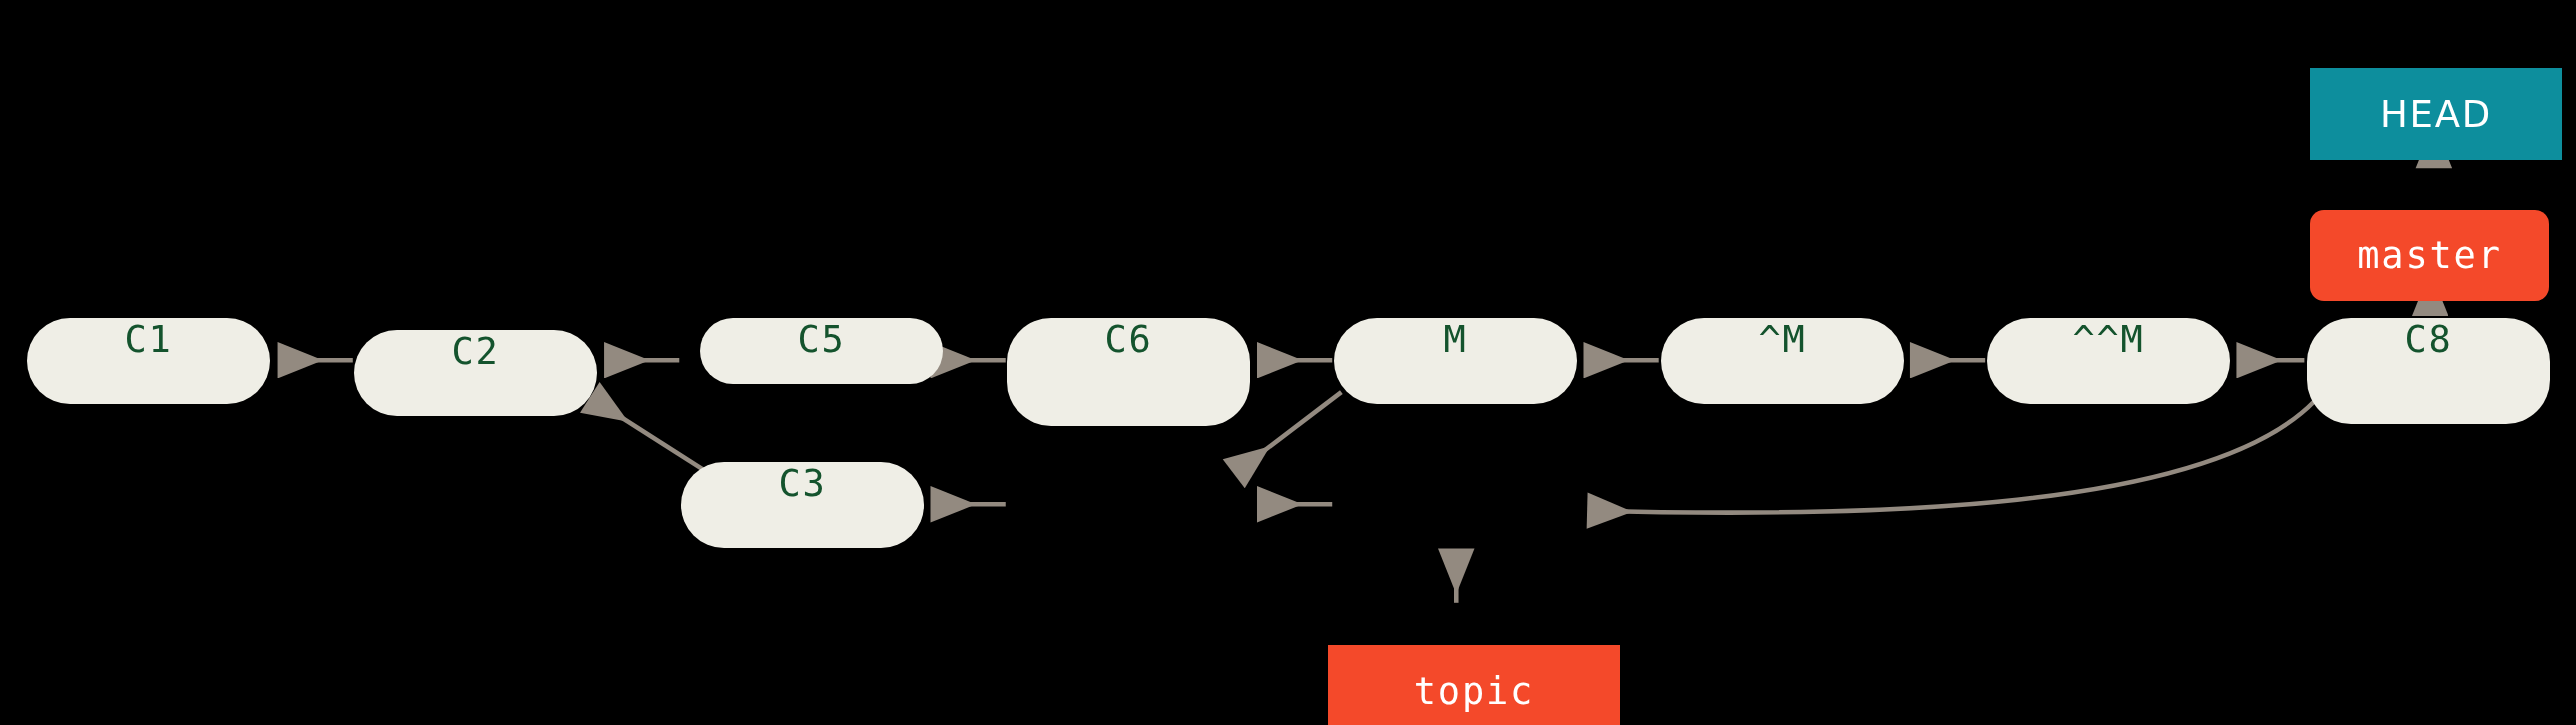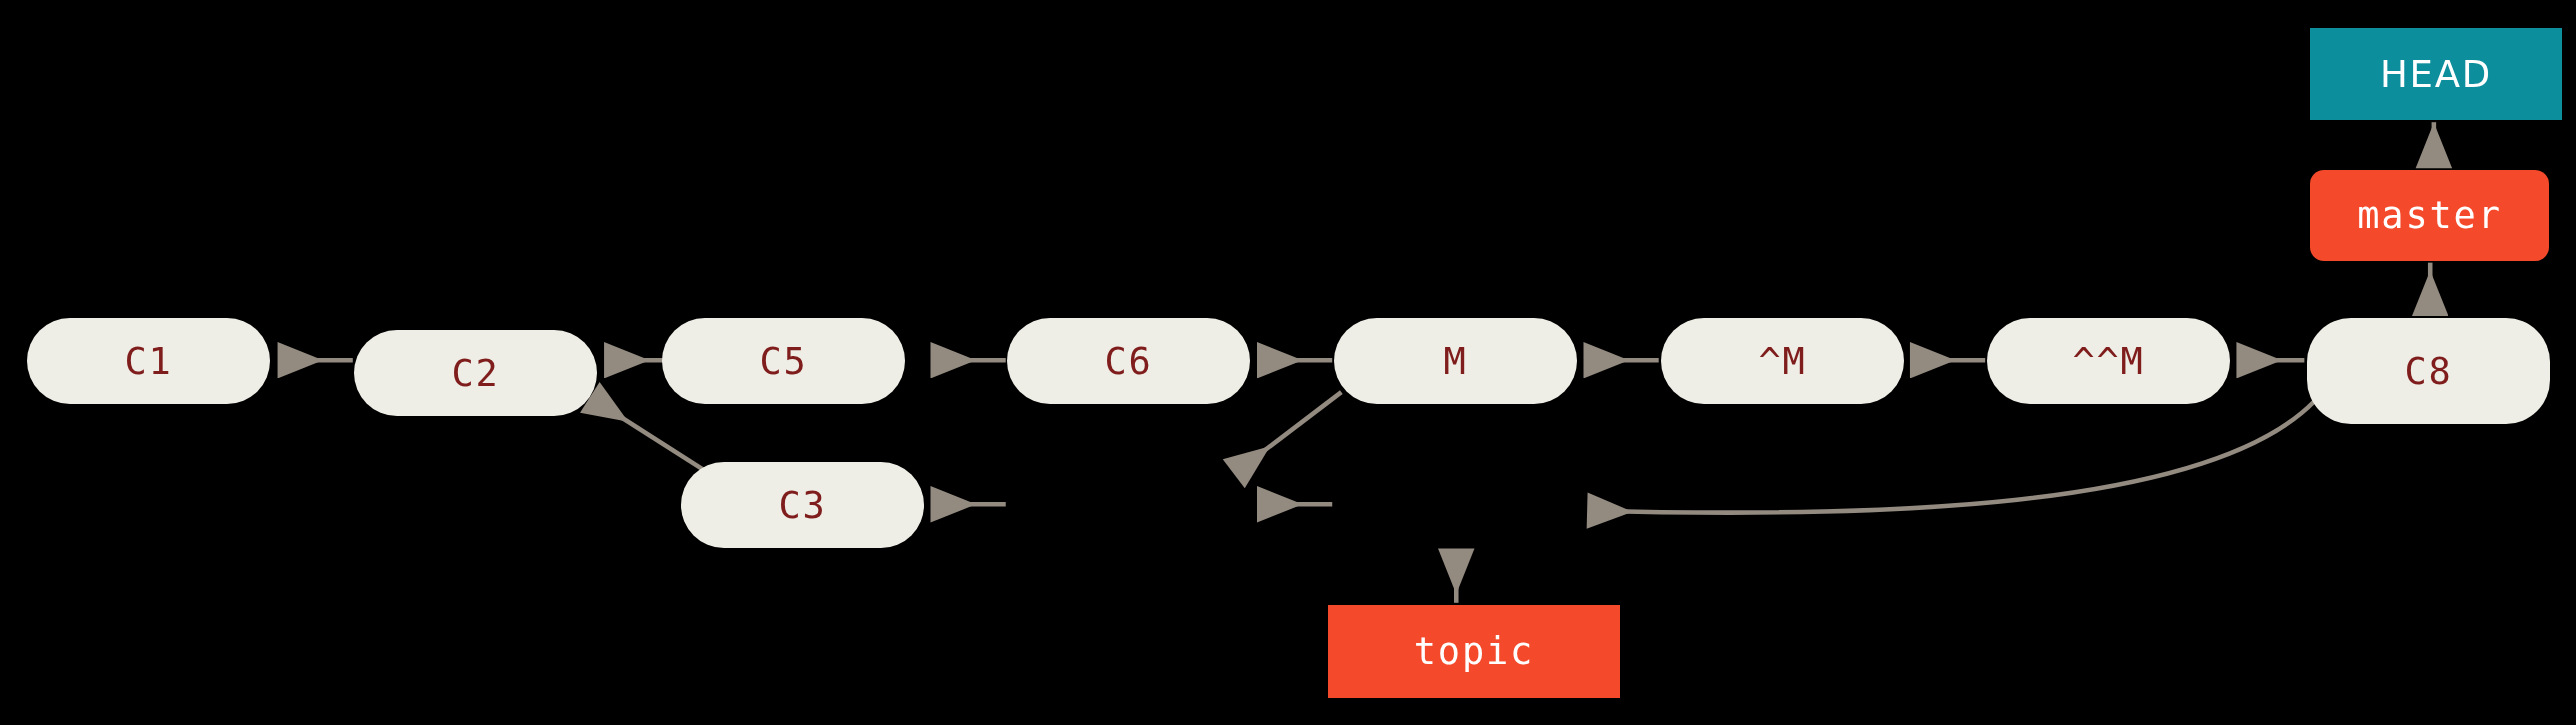--- a/index.html
+++ b/index.html
@@ -21,38 +21,39 @@
     top: 0;
     width: 2576px;
     height: 725px;
     pointer-events: none;
   }
   .commit-node {
     position: absolute;
     background: #efeee6;
     border-radius: 44px;
     display: flex;
-    align-items: center;
+    align-items: flex-start;
     justify-content: center;
-    color: #7f1d1d;
+    color: #14532d;
     font-size: 37px;
     letter-spacing: 1.8px;
     box-sizing: border-box;
     z-index: 3;
   }
   .ref-box {
     position: absolute;
     display: flex;
     align-items: center;
     justify-content: center;
     color: #ffffff;
     font-size: 37px;
     letter-spacing: 1.8px;
     box-sizing: border-box;
     z-index: 3;
+    margin-top: 40px;
   }
   .ref-head {
     background: #0d8e9d;
     font-family: "DejaVu Sans", "Liberation Sans", sans-serif;
   }
   .ref-branch {
     background: #f4492a;
   }
 </style>
 </head>
@@ -90,24 +91,24 @@
 
     <line x1="1596" y1="661" x2="1596" y2="604" stroke="#938a80" stroke-width="5" marker-end="url(#arrowhead)"></line>
   </svg>
 
   <div class="commit-node" style="left:27px; top:318px; width:243px; height:86px;">
     <span>C1</span>
   </div>
   <div class="commit-node" style="left:354px; top:318px; width:243px; height:86px;margin-top:12px;">
     <span>C2</span>
   </div>
-  <div class="commit-node" style="left:662px; top:318px; width:243px; height:86px;">
+  <div class="commit-node" style="left:700px; top:318px; width:243px; height:66px;">
     <span>C5</span>
   </div>
-  <div class="commit-node" style="left:1007px; top:318px; width:243px; height:86px;">
+  <div class="commit-node" style="left:1007px; top:318px; width:243px; height:108px;">
     <span>C6</span>
   </div>
   <div class="commit-node" style="left:1334px; top:318px; width:243px; height:86px;">
     <span>M</span>
   </div>
   <div class="commit-node" style="left:1661px; top:318px; width:243px; height:86px;">
     <span>^M</span>
   </div>
   <div class="commit-node" style="left:1987px; top:318px; width:243px; height:86px;">
     <span>^^M</span>

